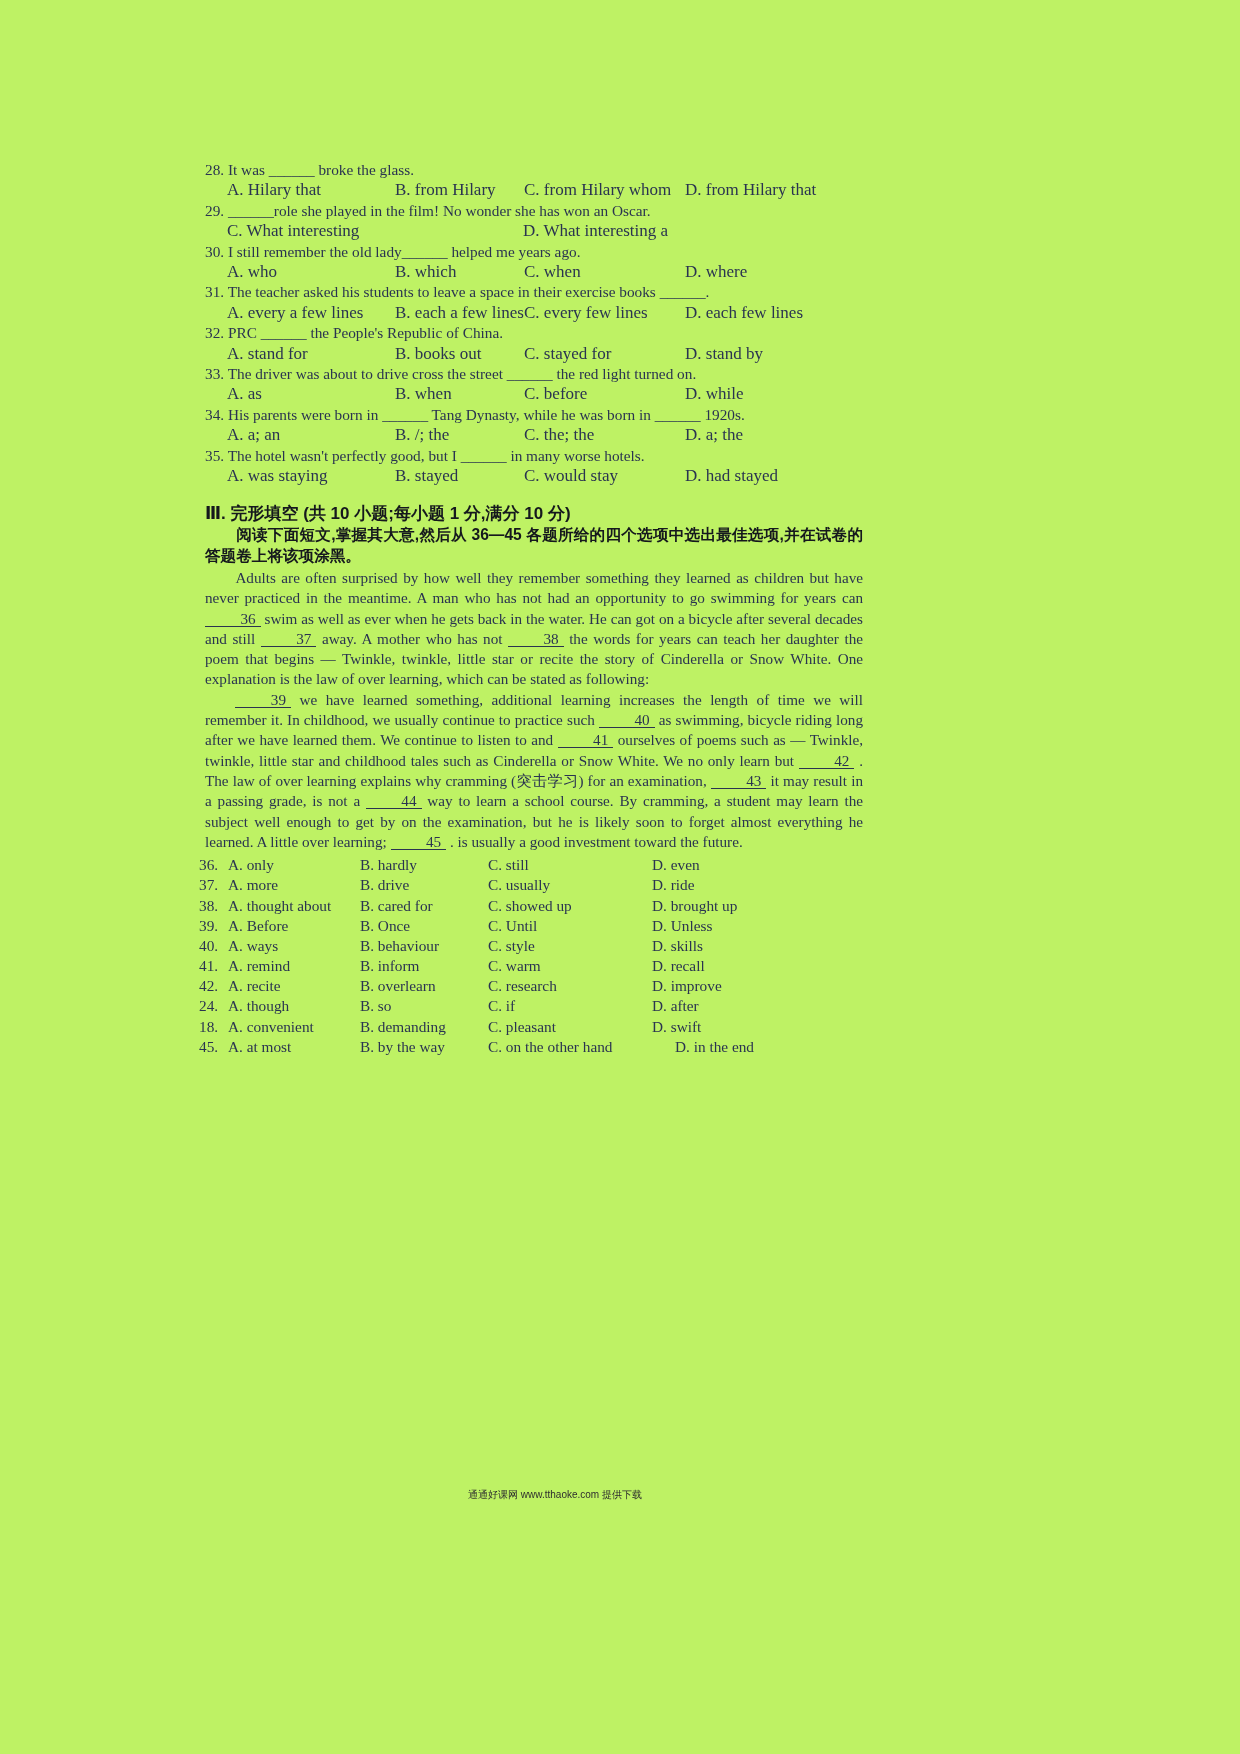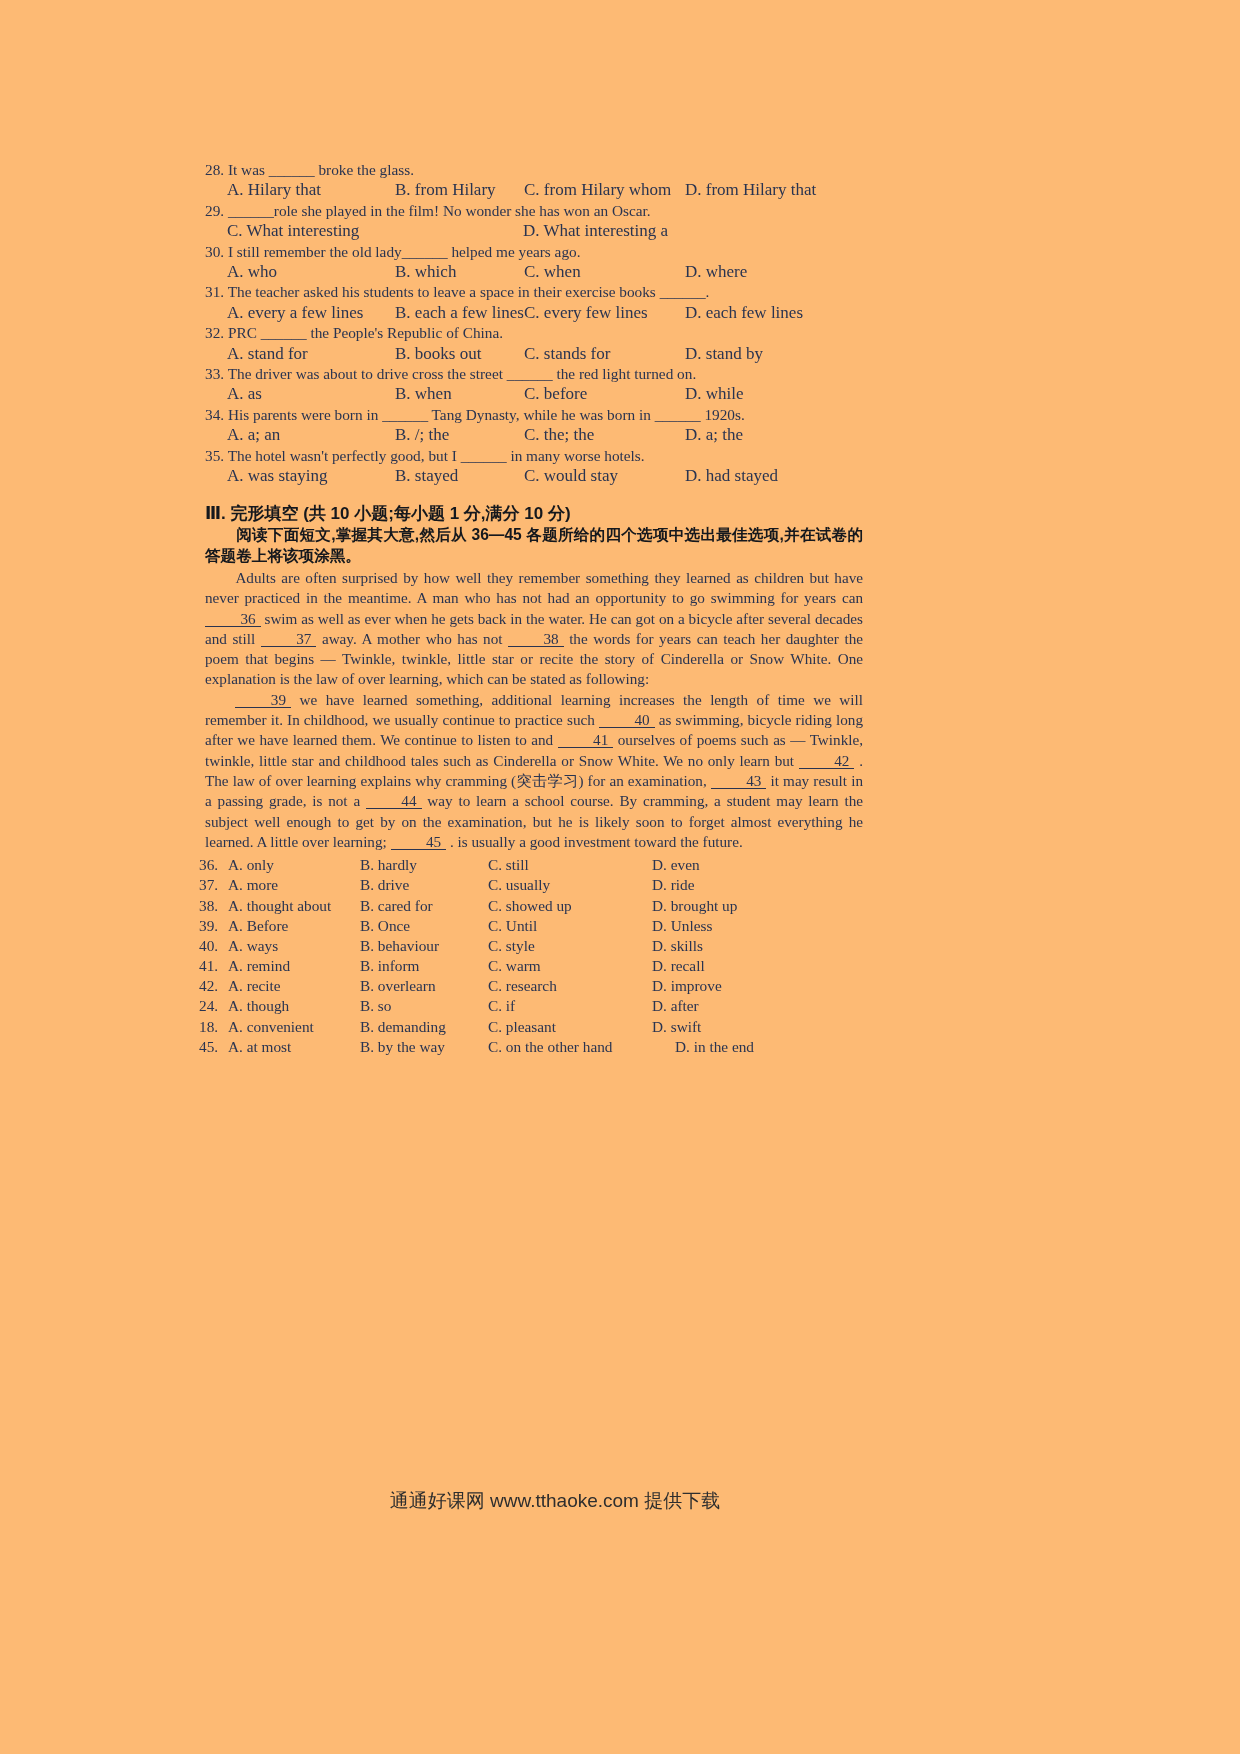--- a/index.html
+++ b/index.html
@@ -3,21 +3,21 @@
 <meta charset="utf-8">
 <style>
   * { margin:0; padding:0; box-sizing:border-box; }
   html, body { width:1240px; height:1754px; background:#ffffff; }
   body {
     position:relative;
     font-family:"Liberation Serif","DejaVu Serif",serif;
     color:#2a3450;
     overflow:hidden;
   }
-  .page { position:absolute; inset:0; background:#fdba74; }
+  .page { position:absolute; inset:0; background:#bef264; }
   .content { position:absolute; left:205px; top:160px; width:658px; }
 
   
   .q-stem { font-size:15.3px; line-height:20.4px; white-space:nowrap; }
   .q-num { display:inline; }
   .opt-row { position:relative; height:20.4px; font-size:17px; }
   .opt { position:absolute; top:0; line-height:20.4px; white-space:nowrap; }
 
   
   .section-head {
@@ -46,21 +46,21 @@
 
   
   .cloze-list { margin-top:3px; }
   .cloze-row { position:relative; height:20.2px; font-size:15.3px; }
   .cloze-num { position:absolute; left:-6px; top:0; line-height:20.2px; }
 
   .footer {
     position:absolute; top:1488px; left:0; width:1110px;
     text-align:center;
     font-family:"Liberation Sans","DejaVu Sans",sans-serif;
-    font-size:19px; color:#2e2e2e;
+    font-size:10px; color:#2e2e2e;
   }
 </style>
 </head>
 <body>
 
 <div class="page">
   <div class="content">
     <div>
         <div class="q-block">
           <div class="q-stem"><span class="q-num">28.</span><span> It was ______ broke the glass.</span></div>
@@ -94,21 +94,21 @@
             <span class="opt" style="left: 190px;">B. each a few lines</span>
             <span class="opt" style="left: 319px;">C. every few lines</span>
             <span class="opt" style="left: 480px;">D. each few lines</span>
           </div>
         </div>
         <div class="q-block">
           <div class="q-stem"><span class="q-num">32.</span><span> PRC ______ the People's Republic of China.</span></div>
           <div class="opt-row">
             <span class="opt" style="left: 22px;">A. stand for</span>
             <span class="opt" style="left: 190px;">B. books out</span>
-            <span class="opt" style="left: 319px;">C. stands for</span>
+            <span class="opt" style="left: 319px;">C. stayed for</span>
             <span class="opt" style="left: 480px;">D. stand by</span>
           </div>
         </div>
         <div class="q-block">
           <div class="q-stem"><span class="q-num">33.</span><span> The driver was about to drive cross the street ______ the red light turned on.</span></div>
           <div class="opt-row">
             <span class="opt" style="left: 22px;">A. as</span>
             <span class="opt" style="left: 190px;">B. when</span>
             <span class="opt" style="left: 319px;">C. before</span>
             <span class="opt" style="left: 480px;">D. while</span>

